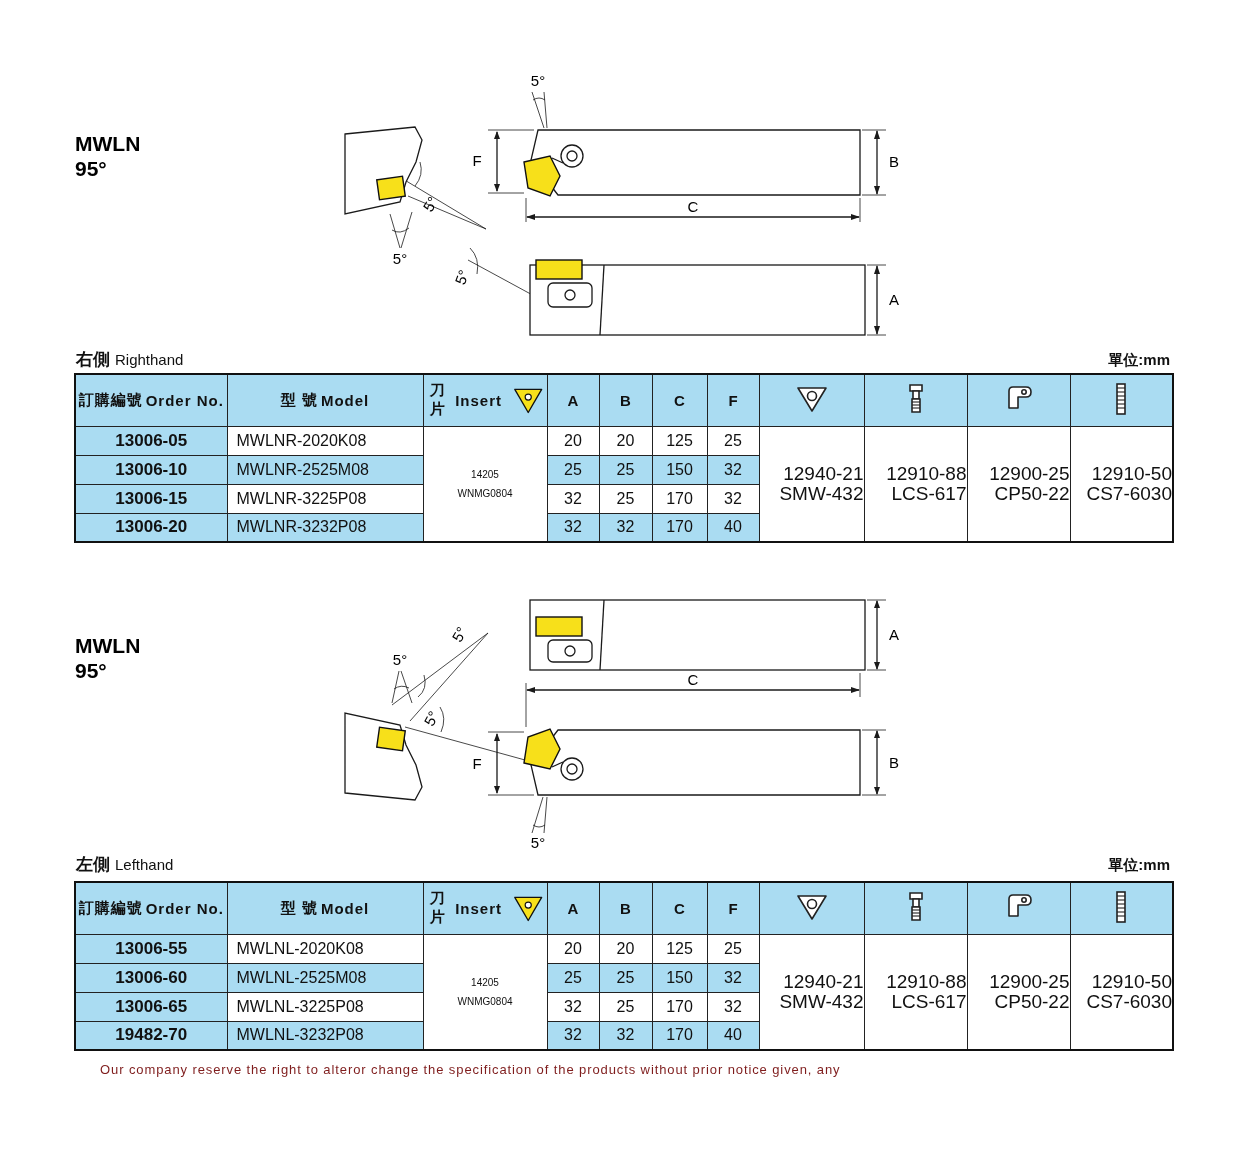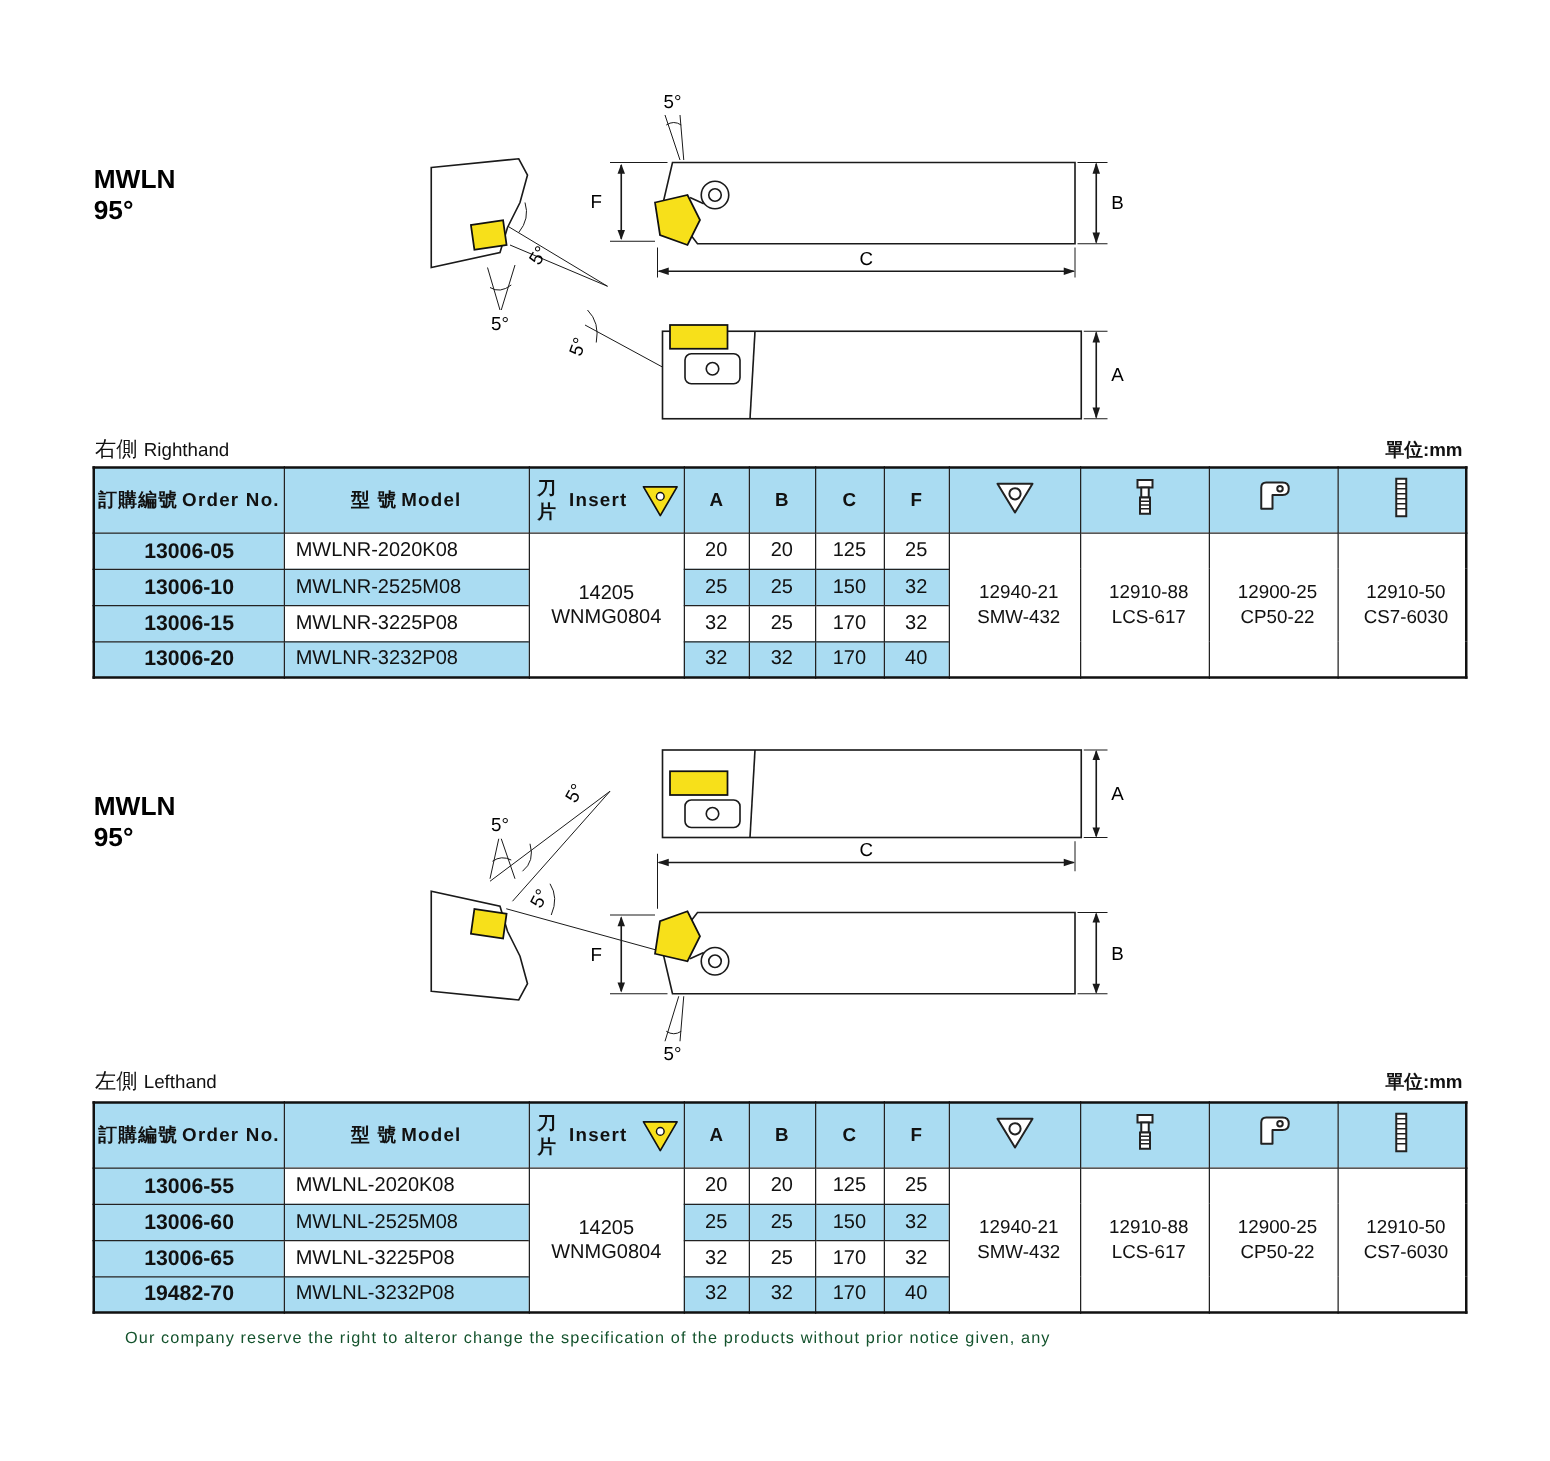--- a/index.html
+++ b/index.html
@@ -3,51 +3,51 @@
 <meta charset="utf-8">
 <style>
   * { margin:0; padding:0; box-sizing:border-box; }
   html,body { background:#fff; }
   body { font-family:"Liberation Sans","DejaVu Sans",sans-serif; color:#111; }
   .page { position:relative; width:1240px; height:1169px; background:#fff; overflow:hidden; }
 
   .sec-title { position:absolute; left:75px; font-weight:bold; font-size:21px; line-height:25px; color:#000; }
 
   .caption { position:absolute; left:76px; white-space:nowrap; }
-  .cap-zh { font-size:17px; font-weight:normal; }
+  .cap-zh { font-size:17px; font-weight:bold; }
   .cap-en { font-size:15px; margin-left:5px;margin-top:11px; }
   .unit { position:absolute; right:70px; font-weight:bold; font-size:15px; }
 
   table.spec { position:absolute; border-collapse:collapse; table-layout:fixed; background:#fff; border:2px solid #111; }
   .spec th, .spec td { border:1px solid #222; padding:0; vertical-align:middle; }
   .spec th { background:var(--blue); height:52px; text-align:center; font-weight:bold; font-size:15px; }
   .h2l { display:flex; flex-direction:row; gap:3px; align-items:center; justify-content:center; letter-spacing:1px; }
   .inshead { display:flex; align-items:center; justify-content:center; gap:8px; }
   .dimhead { font-size:16px; }
   .spec td { height:29px; font-size:16px; text-align:center; background:#fff; }
   td.order { background:var(--blue); font-weight:bold; font-size:17px; }
   td.model { text-align:left; padding-left:9px; }
-  td.insert { font-size:16px; line-height:19px; }
-  td.acc { text-align:center; padding-left:7px; font-size:15px; line-height:20px; }
+  td.insert { font-size:10px; line-height:19px; }
+  td.acc { text-align:right; padding-left:7px; font-size:19px; line-height:20px; }
   tr.r1 td.rw { background:var(--blue); }
 
   .diag { position:absolute; }
   .ln { stroke:#1a1a1a; stroke-width:1.3; fill:none; }
   .f-white { fill:#fff; }
   .thin { stroke:#1a1a1a; stroke-width:0.8; fill:none; }
   .ah { fill:#1a1a1a; stroke:none; }
   .ins { fill:var(--yellow); stroke:#111; stroke-width:1.4; }
   .dt { font-family:"Liberation Sans",sans-serif; font-size:15px; fill:#000; }
   .icn { stroke:#222; fill:#fff; stroke-width:1.6; }
   .icn-thin { stroke:#222; stroke-width:1.1; fill:none; }
 
   .footer { position:absolute; left:78px; }
   .f-zh { font-size:15px; color:#111; }
   .f-zh .mark { color:var(--mark); font-weight:bold; margin-right:6px; }
-  .f-en { font-size:13px; letter-spacing:0.9px; margin-left:22px; margin-top:2px; color:#14532d; }
+  .f-en { font-size:13px; letter-spacing:0.9px; margin-left:22px; margin-top:2px; color:#7f1d1d; }
 </style>
 </head>
 <body>
 
 <div class="page">
 
   <div class="sec-title" style="top:131px">
     <div>MWLN</div>
     <div>95°</div>
   </div>

